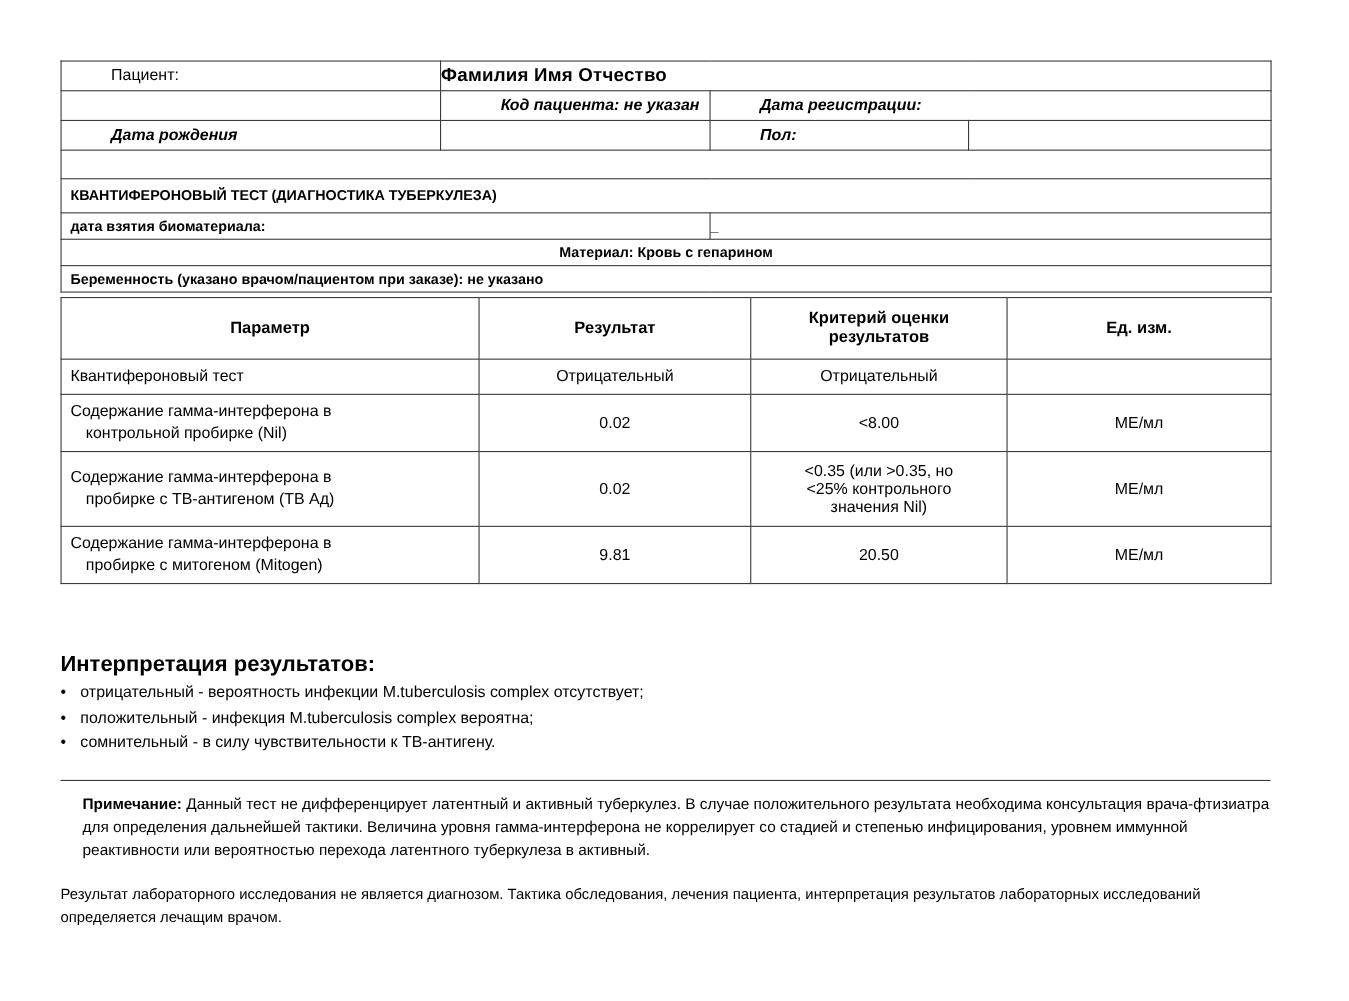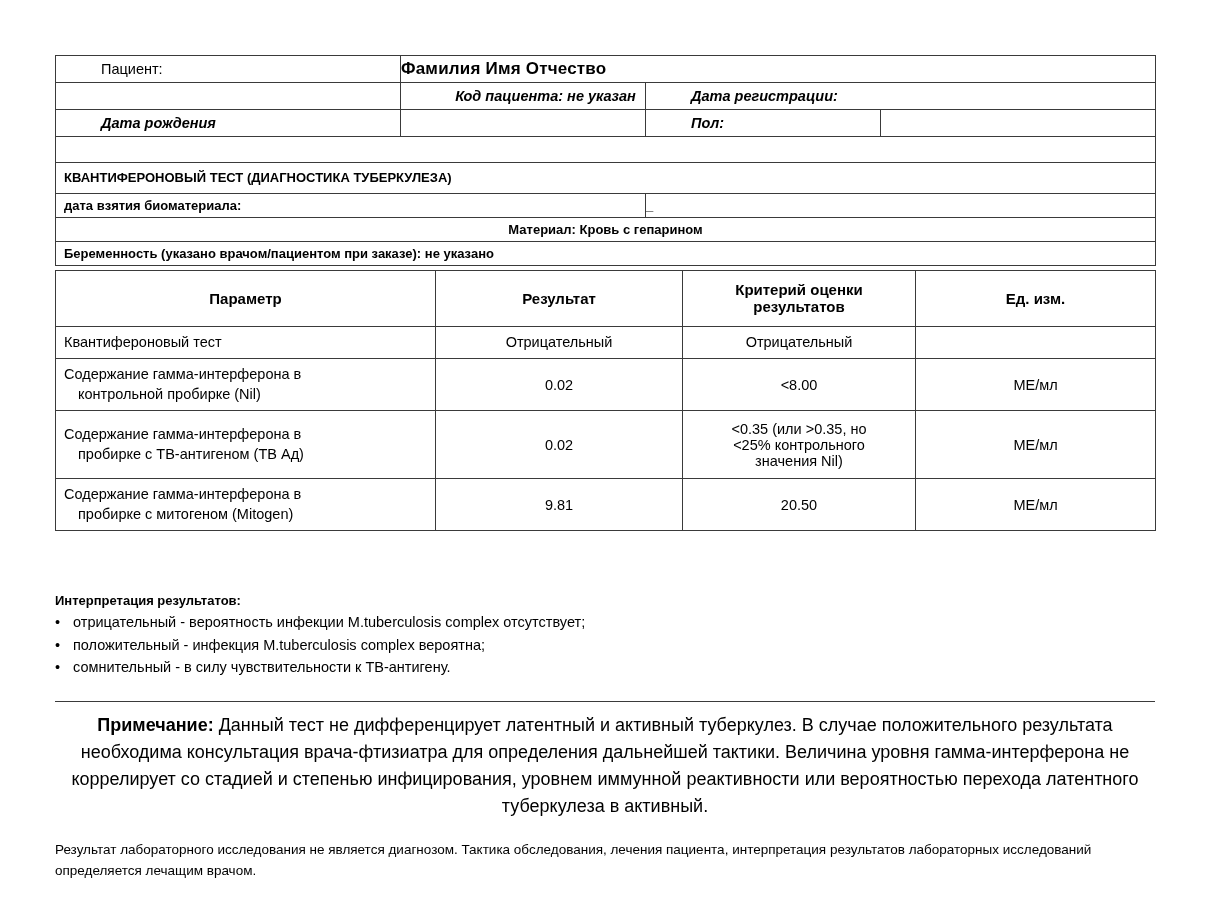--- a/index.html
+++ b/index.html
@@ -94,31 +94,32 @@
   .unit-cell { text-align: center; }
   .row-h1 td { height: 32px; }
   .row-h2 td { height: 52px; }
   .row-h3 td { height: 68px; }
 
   
   .interp {
     margin-top: 62px;
     font-size: 14.5px;
   }
-  .interp-title { font-weight: bold; font-size: 13px; margin-bottom: 4px; }
+  .interp-title { font-weight: bold; font-size: 20px; margin-bottom: 4px; }
   .interp-row { display: flex; align-items: baseline; margin: 2px 0; }
   .bullet { width: 18px; flex: 0 0 18px; }
   .interp-row .txt { line-height: 1.4; }
 
   
   .note-wrap { margin-top: 24px; border-top: 1px solid #3a3a3a; padding-top: 10px; }
   .note {
-    font-size: 18px;
+    font-size: 14px;
     line-height: 1.5;
-    text-align: center;
+    text-align: left;
+    margin-left: 20px;
   }
   .note b { font-weight: bold; }
   .disclaimer {
     margin-top: 20px;
     font-size: 13.5px;
     line-height: 1.55;
   }
 </style>
 </head>
 <body>

